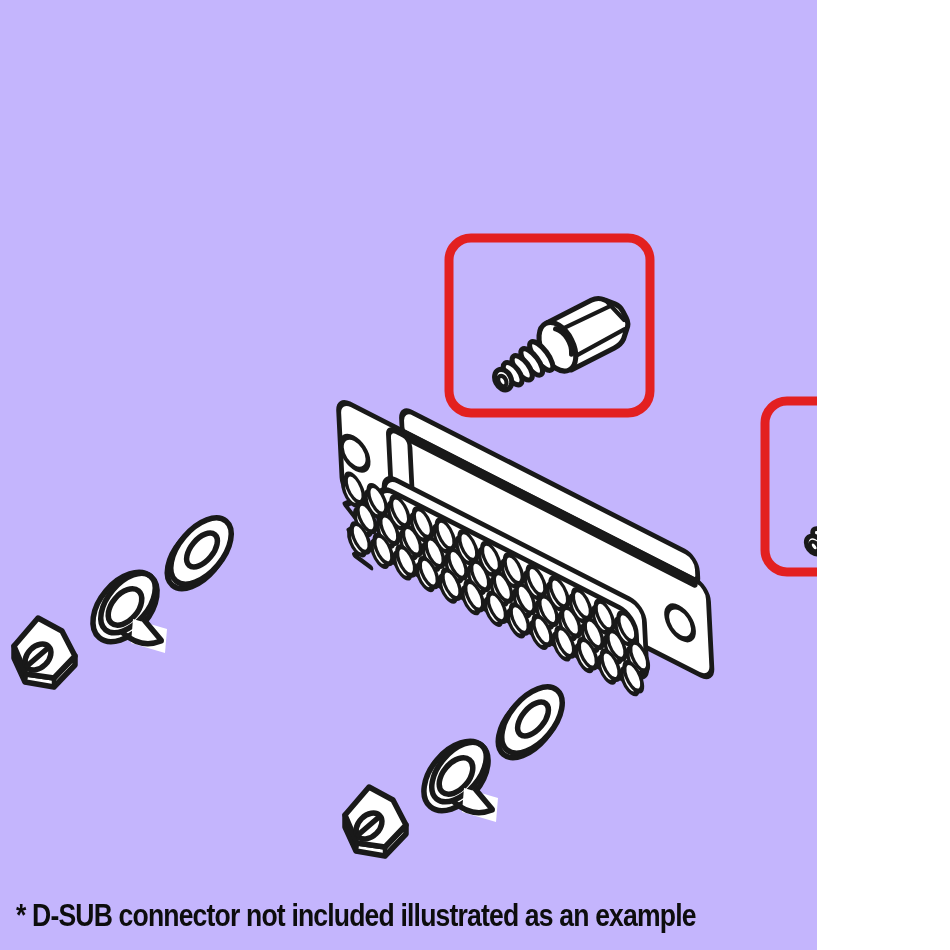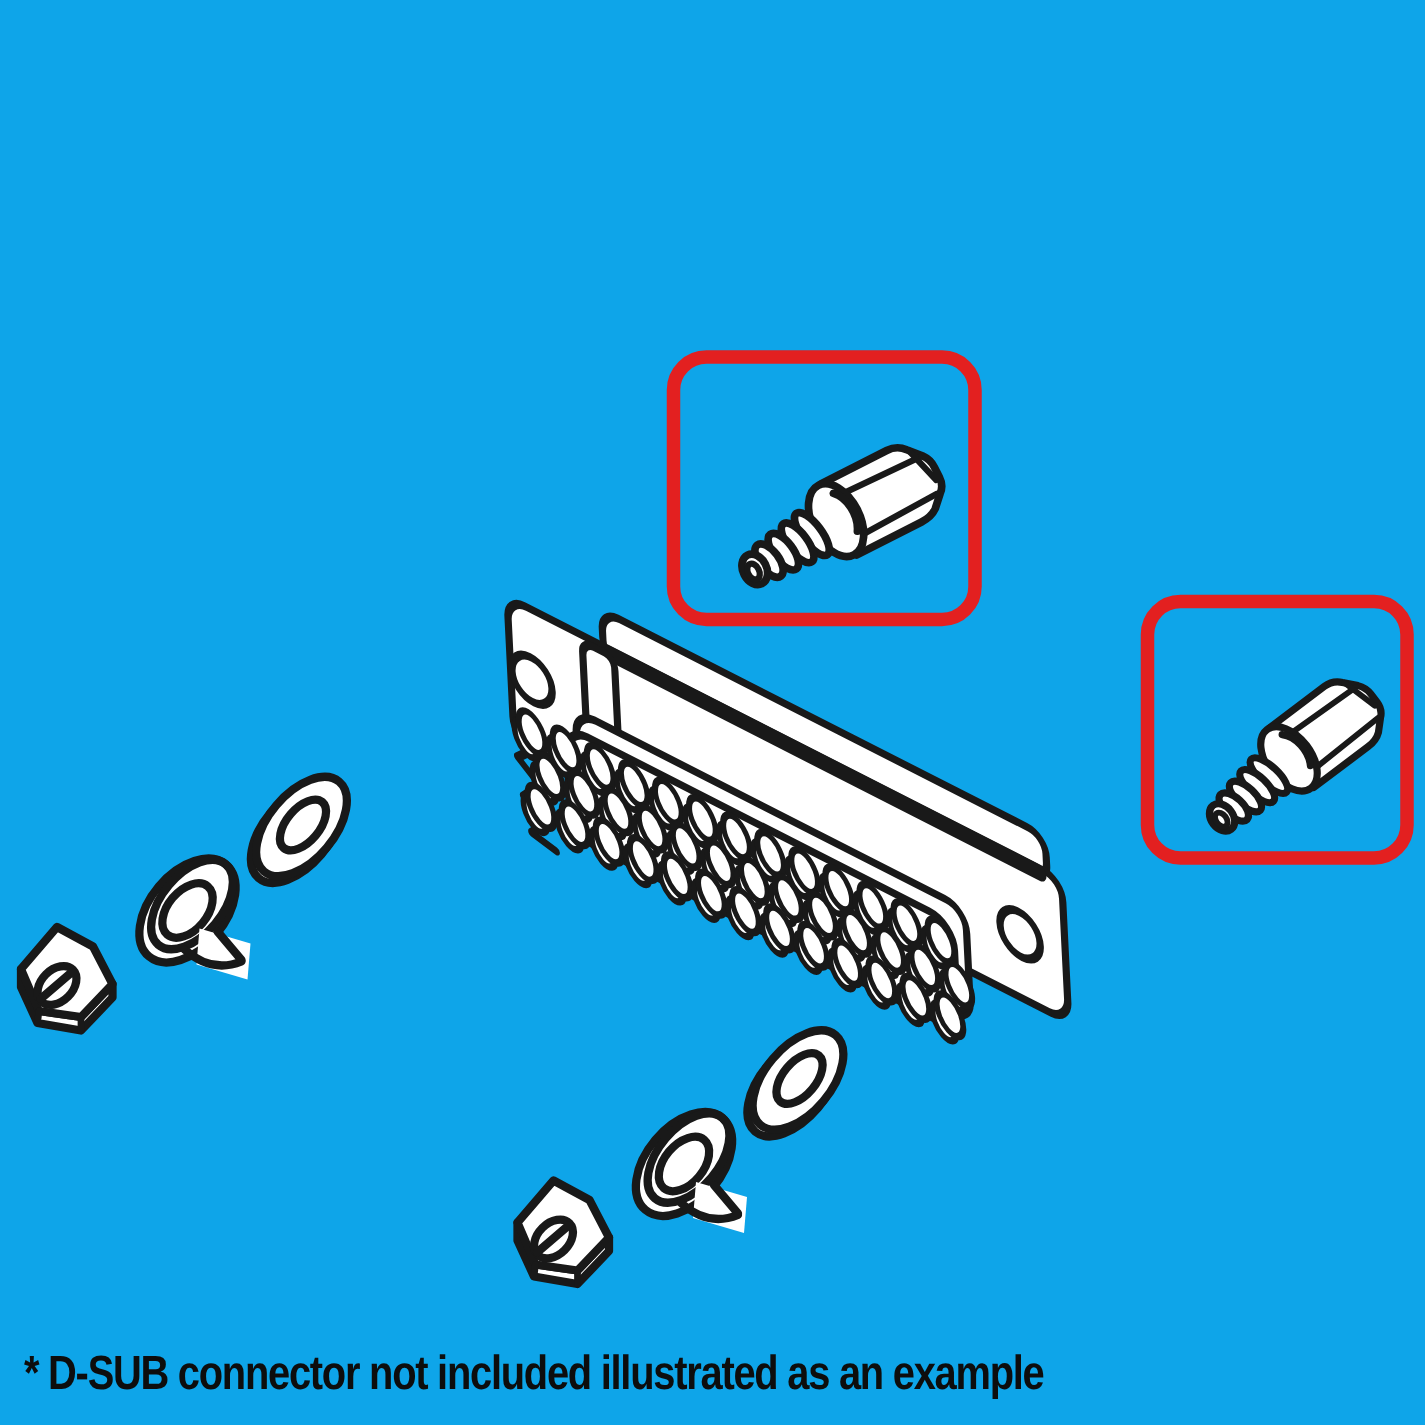--- a/index.html
+++ b/index.html
@@ -1,17 +1,17 @@
 <!DOCTYPE html>
 <html><head>
 <meta charset="utf-8">
 <style>
   html,body{margin:0;padding:0;background:#ffffff;}
   .stage{
-    position:relative;width:950px;height:950px;background:#0ea5e9;
+    position:relative;width:817px;height:950px;background:#c4b5fd;
     font-family:"Liberation Sans",sans-serif;overflow:hidden;
   }
   .stage svg{position:absolute;left:0;top:0;}
   .ln{fill:#ffffff;stroke:#191919;stroke-width:5.5;stroke-linejoin:round;stroke-linecap:round;}
   .ln-thin{fill:none;stroke:#191919;stroke-width:4.5;stroke-linejoin:round;stroke-linecap:round;}
   .ln-open{fill:none;stroke:#191919;stroke-width:5.5;stroke-linejoin:round;stroke-linecap:round;}
   .band{fill:none;stroke:#191919;stroke-width:11;stroke-linecap:round;}
   .pinln{fill:#ffffff;stroke:#191919;stroke-width:4.5;}
   .wedge{fill:#ffffff;stroke:none;}
   .hl{fill:none;stroke-width:9;}

